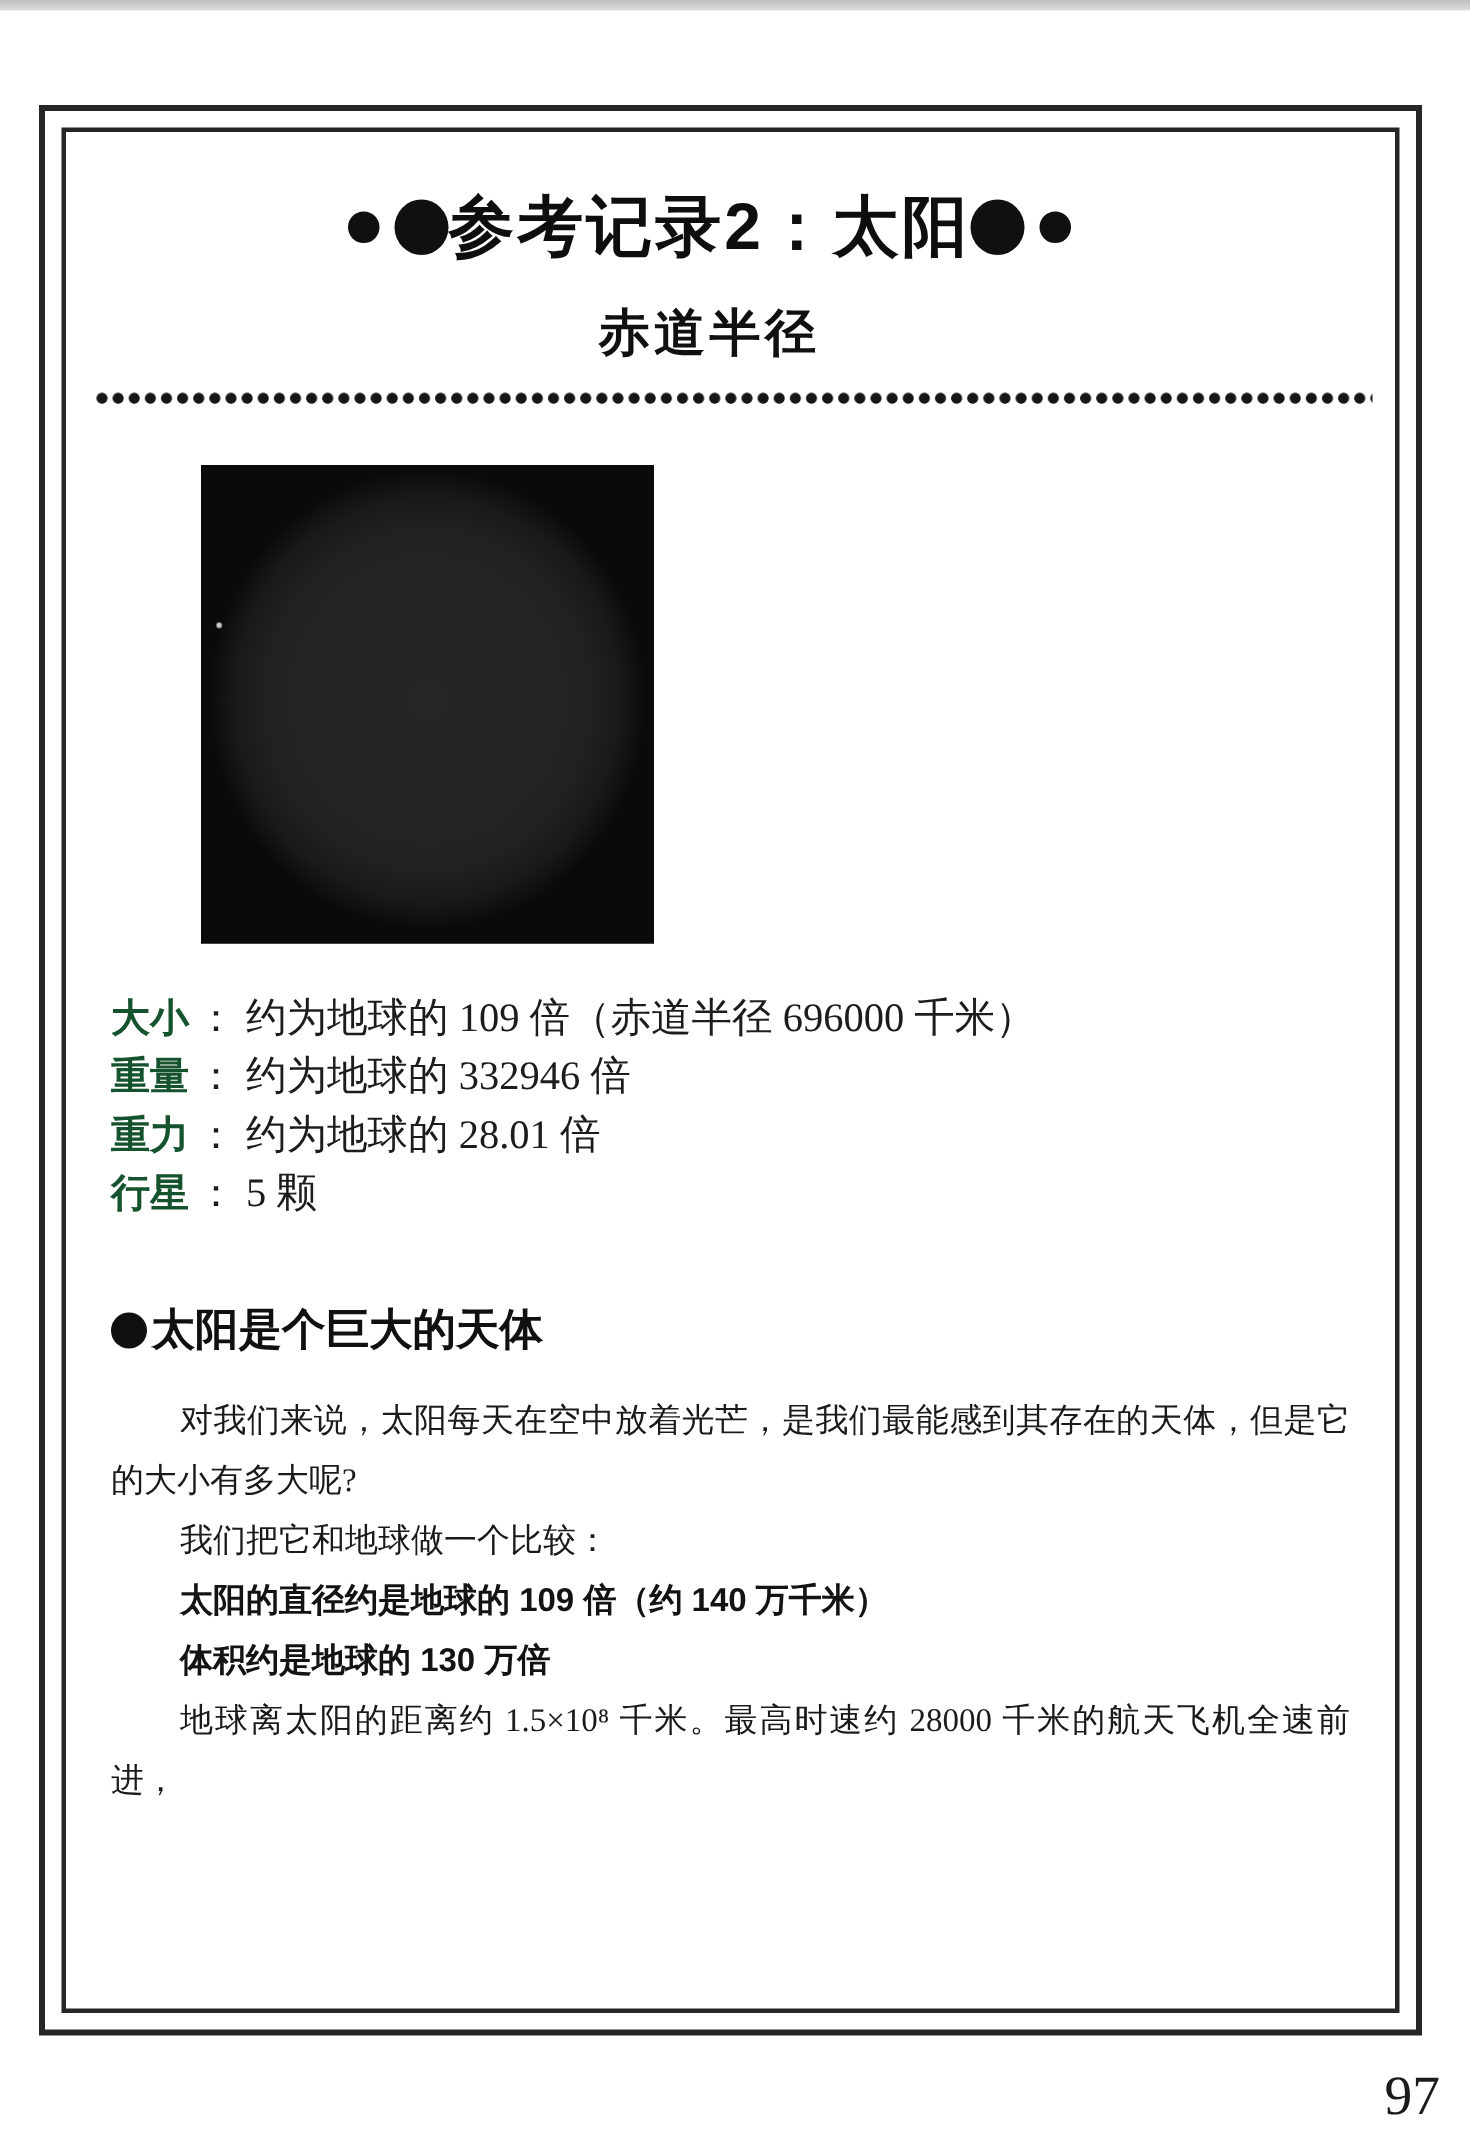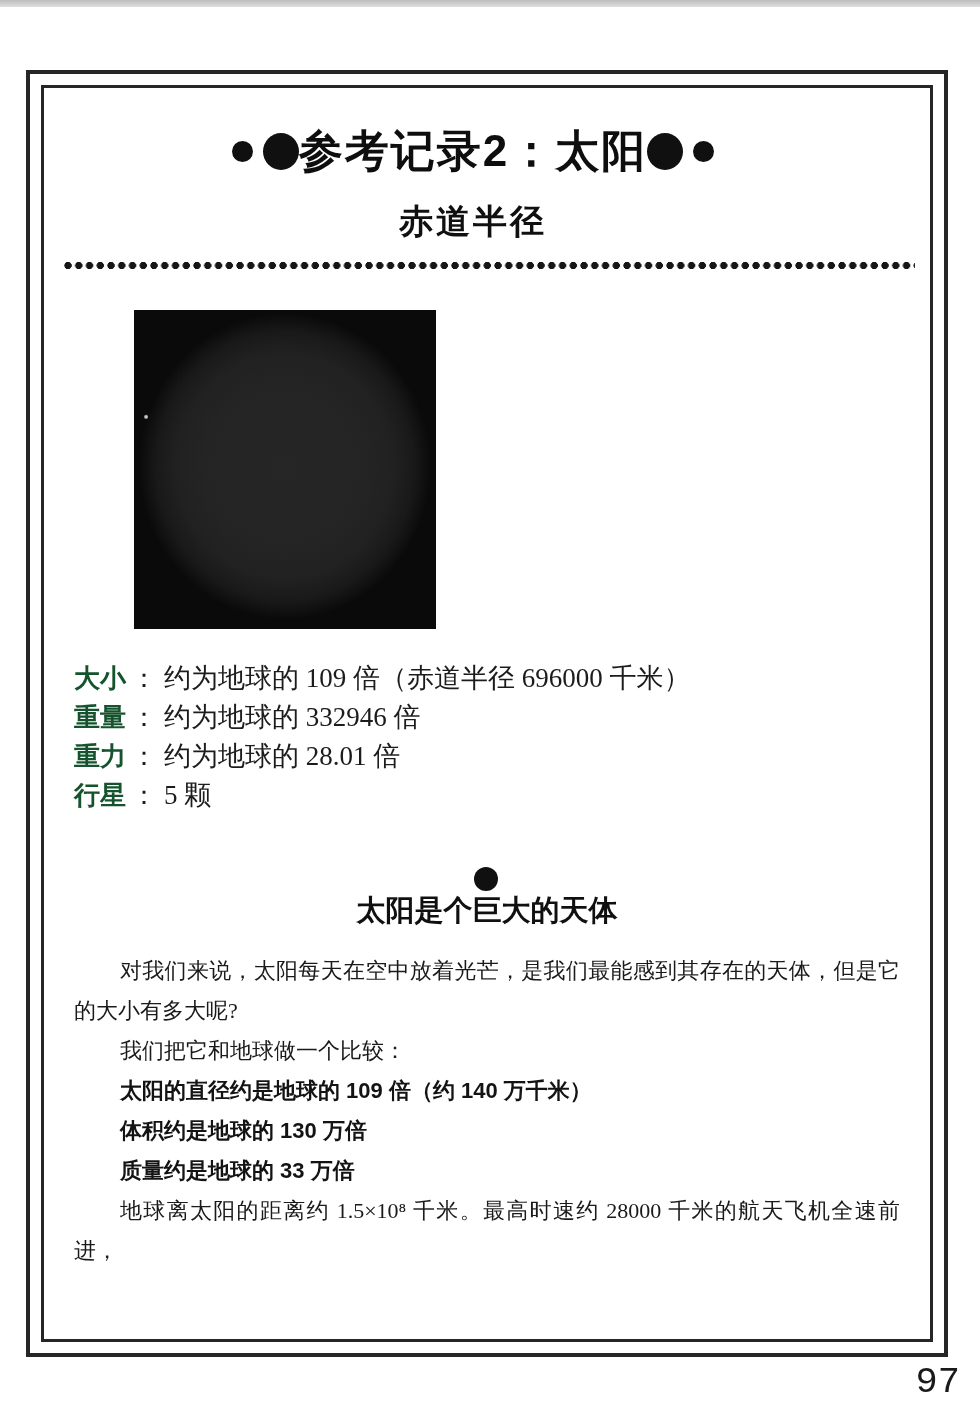--- a/index.html
+++ b/index.html
@@ -123,21 +123,20 @@
   }
   
   .section-heading {
     margin-top: 52px;
     font-family: "Liberation Sans", sans-serif;
     font-weight: 700;
     font-size: 29px;
     color: #101010;
     display: flex;
     align-items: center;
-    flex-direction: column;
   }
   .section-bullet {
     width: 24px;
     height: 24px;
     border-radius: 50%;
     background: #101010;
     margin-right: 3px;
     flex: none;
   }
   .body-block {
@@ -156,22 +155,22 @@
     padding-left: 46px;
     font-family: "Liberation Sans", sans-serif;
     font-weight: 700;
     color: #131313;
     white-space: nowrap;
   }
   
   .page-number {
     position: absolute;
     right: 20px;
-    bottom: 24px;
-    font-family: Liberation Mono, monospace;
+    bottom: 8px;
+    font-family: Liberation Serif, serif;
     font-size: 37px;
     color: #1a1a1a;
   }
 </style>
 </head>
 <body>
 
 <div class="scan-edge-top"></div>
 
 <div class="outer-frame">
@@ -214,21 +213,20 @@
       <div class="section-heading">
         <span class="section-bullet"></span>
         <span>太阳是个巨大的天体</span>
       </div>
 
       <div class="body-block">
         <p class="body-para">对我们来说，太阳每天在空中放着光芒，是我们最能感到其存在的天体，但是它的大小有多大呢?</p>
         <p class="body-para">我们把它和地球做一个比较：</p>
         <p class="compare-line">太阳的直径约是地球的 109 倍（约 140 万千米）</p>
         <p class="compare-line">体积约是地球的 130 万倍</p>
-        <p class="compare-line">质量约是地球的 33 万倍</p>
         <p class="body-para">地球离太阳的距离约 1.5×10⁸ 千米。最高时速约 28000 千米的航天飞机全速前进，</p>
       </div>
 
     </div>
   </div>
 </div>
 
 <div class="page-number">97</div>
 
 </body></html>

